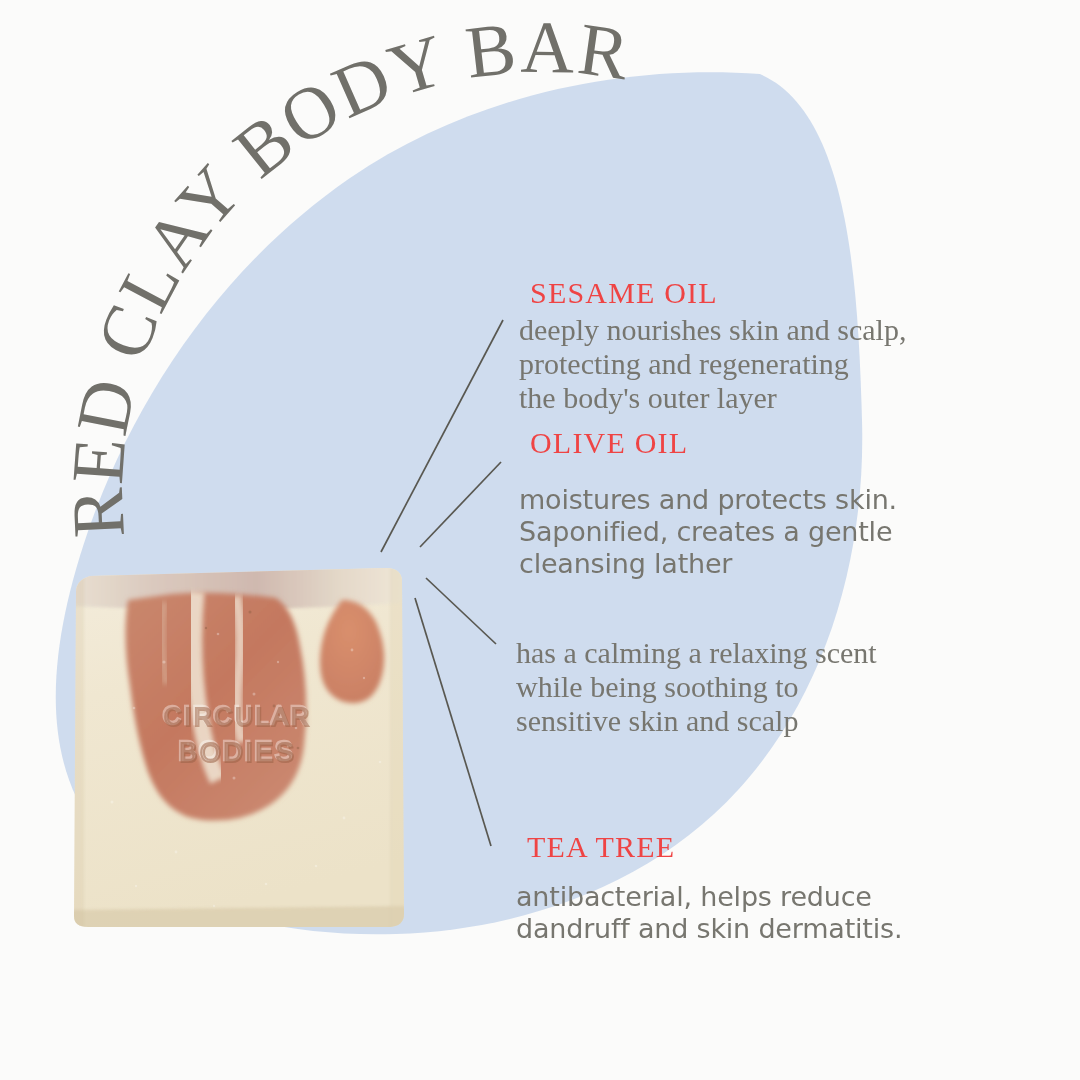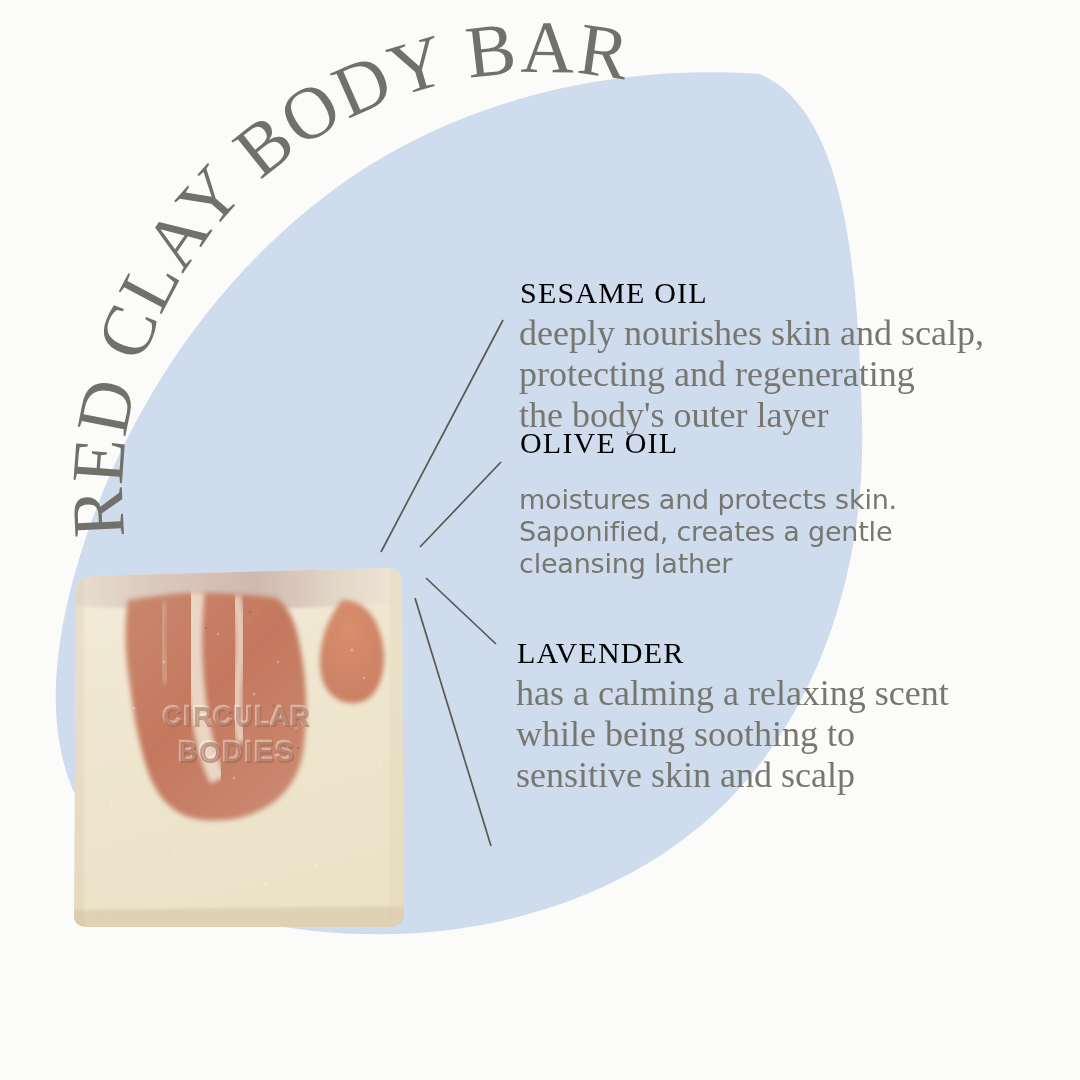--- a/index.html
+++ b/index.html
@@ -64,31 +64,31 @@
     height: 364px;
   }
   .soap-svg { display: block; width: 342px; height: 364px; }
 
   
   .ing {
     position: absolute;
     color: #77766f;
   }
   .ing h3 {
-    margin: 0 0 2px 1px;
+    margin: 0 0 2px 11px;
     font-family: "Liberation Serif", serif;
     font-weight: normal;
     font-size: 30px;
     letter-spacing: 1.2px;
-    color: #000000;
+    color: #ef4444;
     line-height: 1.15;
   }
   .ing p {
     margin: 0;
-    font-size: 36px;
+    font-size: 30px;
     line-height: 1.14;
     color: #77766f;
     white-space: pre-line;
   }
   .body-serif p { font-family: "Liberation Serif", serif; }
   .body-sans  p { font-family: "DejaVu Sans", sans-serif; font-size: 27px; line-height: 1.2; letter-spacing: -0.2px; margin-top: 23px; }
 
   #ing-sesame   { left: 519px; top: 276px;  width: 520px; }
   #ing-olive    { left: 519px; top: 426px;  width: 520px; }
   #ing-lavender { left: 516px; top: 636px;  width: 530px; }
@@ -229,20 +229,24 @@
   </div>
 
   <div class="ing body-sans" id="ing-olive">
     <h3>OLIVE OIL</h3>
     <p>moistures and protects skin.
 Saponified, creates a gentle
 cleansing lather</p>
   </div>
 
   <div class="ing body-serif" id="ing-lavender">
-    <h3>LAVENDER</h3>
     <p>has a calming a relaxing scent
 while being soothing to
 sensitive skin and scalp</p>
   </div>
 
+  <div class="ing body-sans" id="ing-teatree">
+    <h3>TEA TREE</h3>
+    <p>antibacterial, helps reduce
+dandruff and skin dermatitis.</p>
+  </div>
 
 </div>
 
 </body></html>

